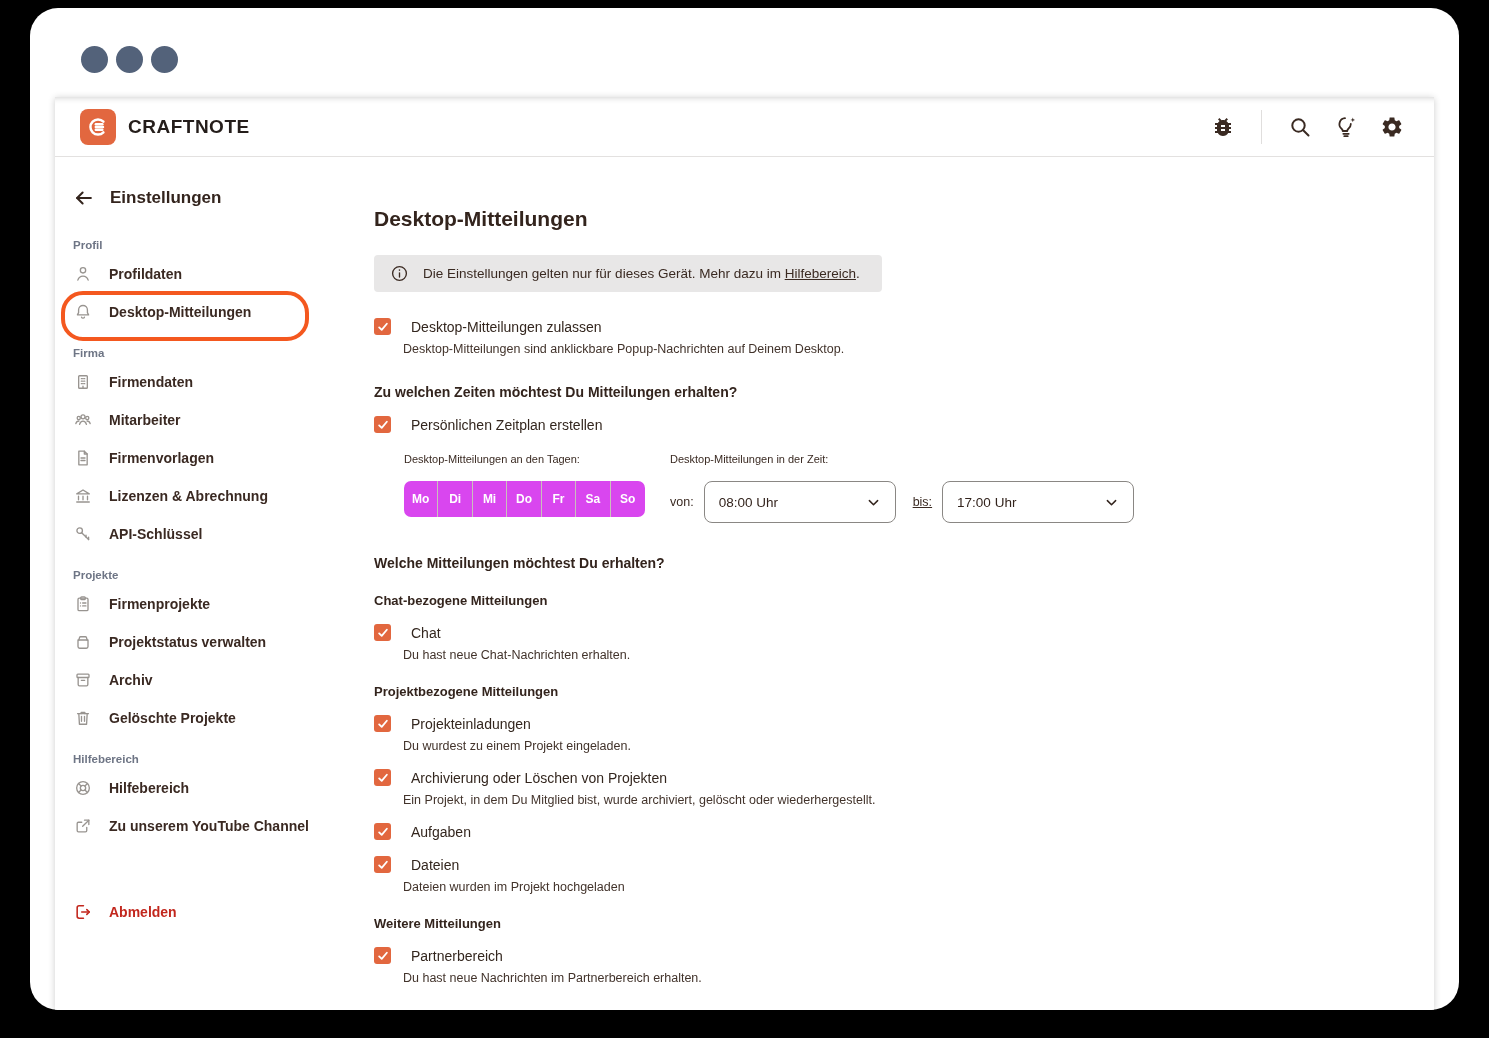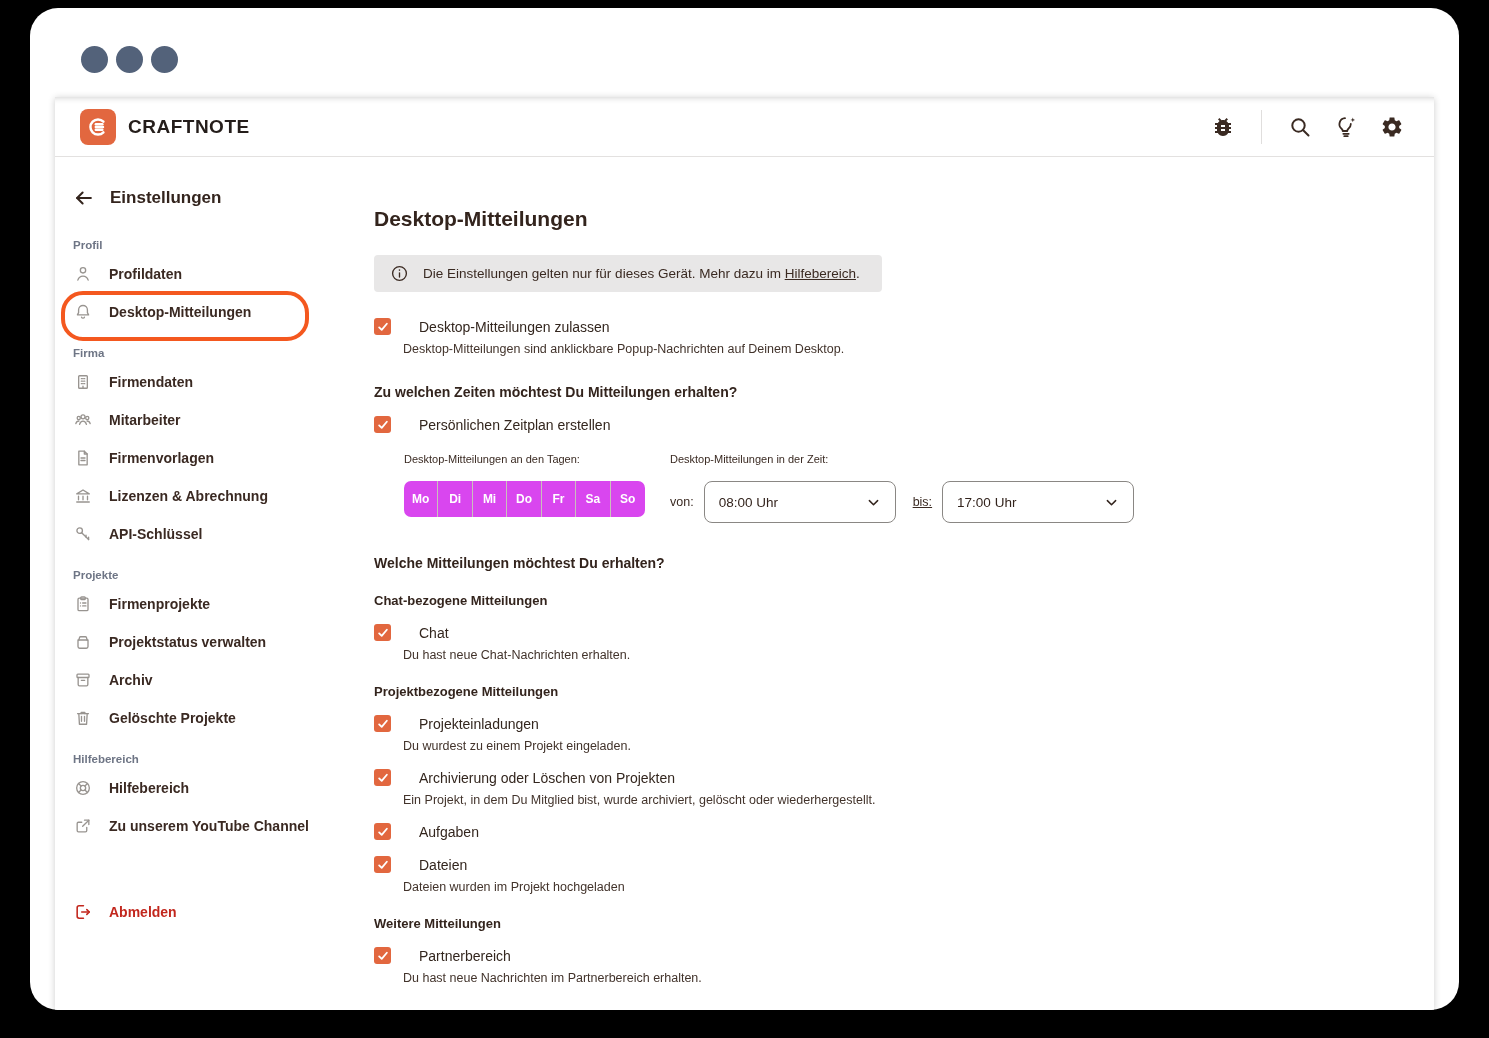--- a/index.html
+++ b/index.html
@@ -60,21 +60,21 @@
   .logout-row{ margin-top:48px; color:#C2271D; }
   .logout-row .side-icon{ color:#C2271D; }
   .logout-row .side-label{ color:#C2271D; }
   
   .page-title{ font-size:21px; font-weight:800; color:#33241D; }
   .banner{ width:508px; margin-top:24px; background:#E8E7E7; border-radius:4px;
     padding:9px 16px; display:flex; align-items:center; gap:14px; font-size:13.5px; color:#3A2A22; }
   .banner-icon{ width:19px; height:19px; flex:0 0 19px; color:#3A2A22; }
   .banner-icon svg{ width:100%; height:100%; display:block; }
   .banner-link{ text-decoration:underline; cursor:pointer; }
-  .check-row{ display:flex; align-items:center; gap:28px; }
+  .check-row{ display:flex; align-items:center; gap:20px; }
   .cb{ width:17px; height:17px; border-radius:3px; background:#E2673F;
     display:inline-flex; align-items:center; justify-content:center; flex:0 0 17px; cursor:pointer; }
   .cb svg{ width:12px; height:12px; display:block; }
   .check-label{ font-size:14px; color:#33261E; }
   .check-desc{ margin:7px 0 0 29px; font-size:12.5px; color:#42332B; }
   .master-block{ margin-top:26px; }
   .question{ font-size:14px; font-weight:700; color:#33241D; margin-top:28px; }
   .plan-row{ margin-top:16px; }
   .schedule{ margin:20px 0 0 30px; display:flex; }
   .sched-col-days{ width:266px; flex:0 0 266px; }

